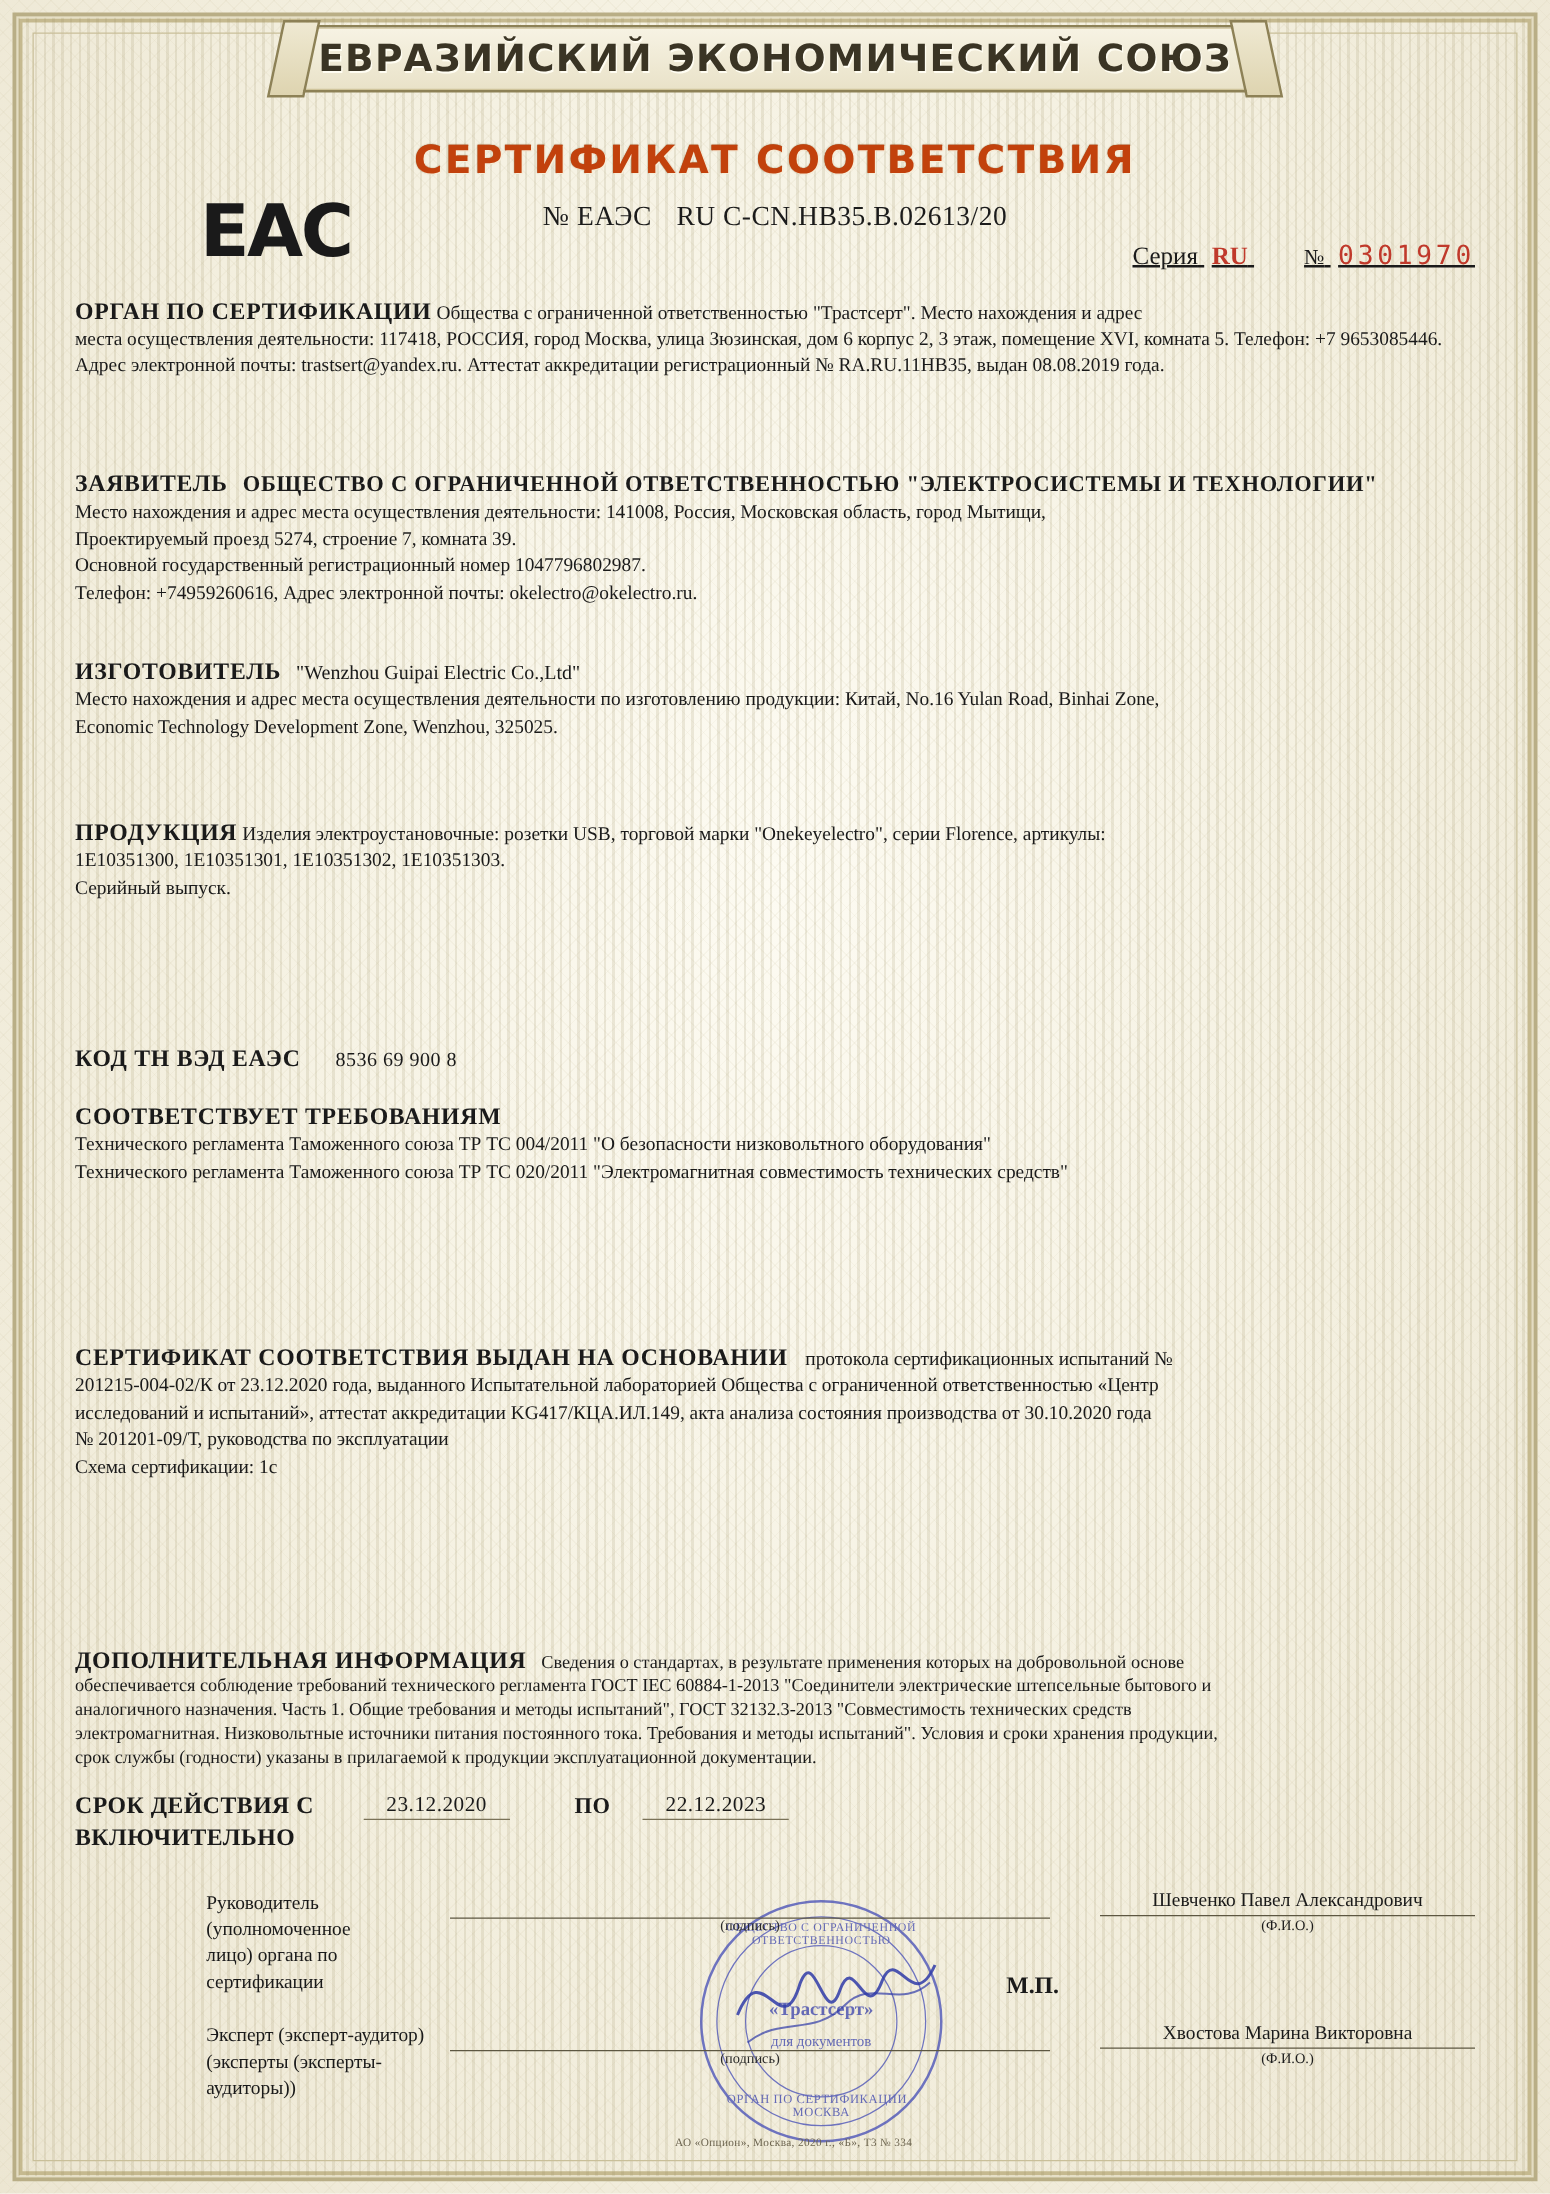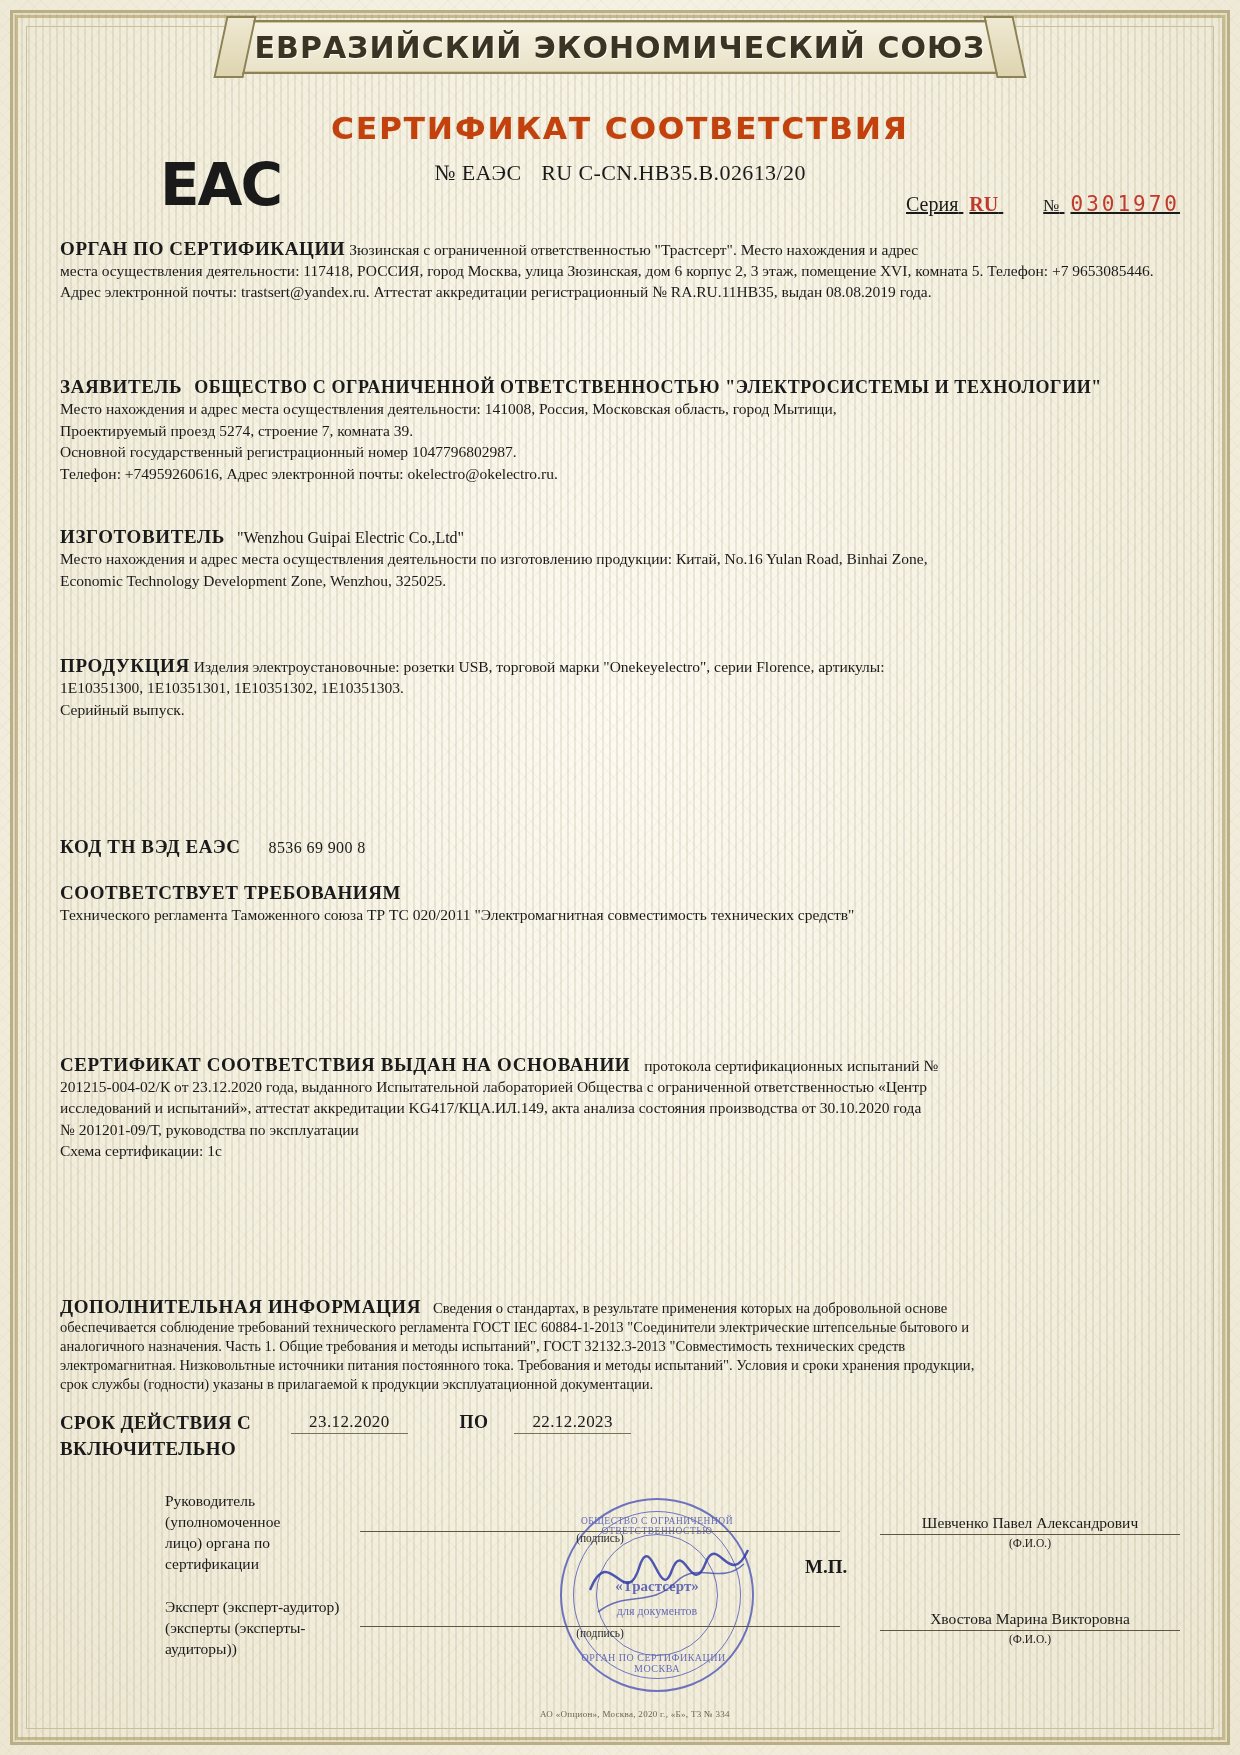--- a/index.html
+++ b/index.html
@@ -216,21 +216,21 @@
     margin-top: 4px;
   }
 
   
   .signatures {
     margin-top: 30px;
     position: relative;
   }
   .sig-row {
     display: flex;
-    align-items: center;
+    align-items: flex-start;
     margin-top: 4px;
   }
   .sig-left {
     width: 300px;
     font-size: 15.5px;
     line-height: 21px;
     padding-left: 105px;
     box-sizing: border-box;
   }
   .sig-mid {
@@ -366,21 +366,21 @@
 
     <div class="series-row">
       <span class="ser-label">Серия</span>
       <span class="ser-val">RU</span>
       <span class="ser-num">№</span>
       <span class="ser-digits">0301970</span>
     </div>
 
     <div class="section" style="margin-top:22px;">
       <span class="sec-head">ОРГАН ПО СЕРТИФИКАЦИИ</span>
-      <span class="sec-inline">Зюзинская с ограниченной ответственностью "Трастсерт". Место нахождения и адрес</span>
+      <span class="sec-inline">Общества с ограниченной ответственностью "Трастсерт". Место нахождения и адрес</span>
       <div class="sec-body">места осуществления деятельности: 117418, РОССИЯ, город Москва, улица Зюзинская, дом 6 корпус 2, 3 этаж, помещение XVI, комната 5. Телефон: +7 9653085446. Адрес электронной почты: trastsert@yandex.ru. Аттестат аккредитации регистрационный № RA.RU.11НВ35, выдан 08.08.2019 года.</div>
     </div>
 
     <div class="gap-lg"></div>
 
     <div class="section">
       <span class="sec-head">ЗАЯВИТЕЛЬ</span>
       <span class="sec-head" style="font-size:18px;margin-left:8px;">ОБЩЕСТВО С ОГРАНИЧЕННОЙ ОТВЕТСТВЕННОСТЬЮ "ЭЛЕКТРОСИСТЕМЫ И ТЕХНОЛОГИИ"</span>
       <div class="sec-body">Место нахождения и адрес места осуществления деятельности: 141008, Россия, Московская область, город Мытищи,</div>
       <div class="sec-body">Проектируемый проезд 5274, строение 7, комната 39.</div>
@@ -410,20 +410,21 @@
 
     <div class="section">
       <span class="sec-head">КОД ТН ВЭД ЕАЭС</span>
       <span class="mono-code" style="margin-left:24px;">8536 69 900 8</span>
     </div>
 
     <div class="gap-sm" style="height:18px;"></div>
 
     <div class="section" style="margin-top:6px;">
       <div class="sec-head">СООТВЕТСТВУЕТ ТРЕБОВАНИЯМ</div>
+      <div class="sec-body">Технического регламента Таможенного союза ТР ТС 004/2011 "О безопасности низковольтного оборудования"</div>
       <div class="sec-body">Технического регламента Таможенного союза ТР ТС 020/2011 "Электромагнитная совместимость технических средств"</div>
     </div>
 
     <div class="gap-lg" style="height:112px;"></div>
 
     <div class="section">
       <span class="sec-head">СЕРТИФИКАТ СООТВЕТСТВИЯ  ВЫДАН НА ОСНОВАНИИ</span>
       <span class="sec-inline" style="margin-left:10px;">протокола сертификационных испытаний №</span>
       <div class="sec-body">201215-004-02/К от 23.12.2020 года, выданного Испытательной лабораторией Общества с ограниченной ответственностью «Центр</div>
       <div class="sec-body">исследований и испытаний», аттестат аккредитации KG417/КЦА.ИЛ.149, акта анализа состояния производства от 30.10.2020 года</div>

